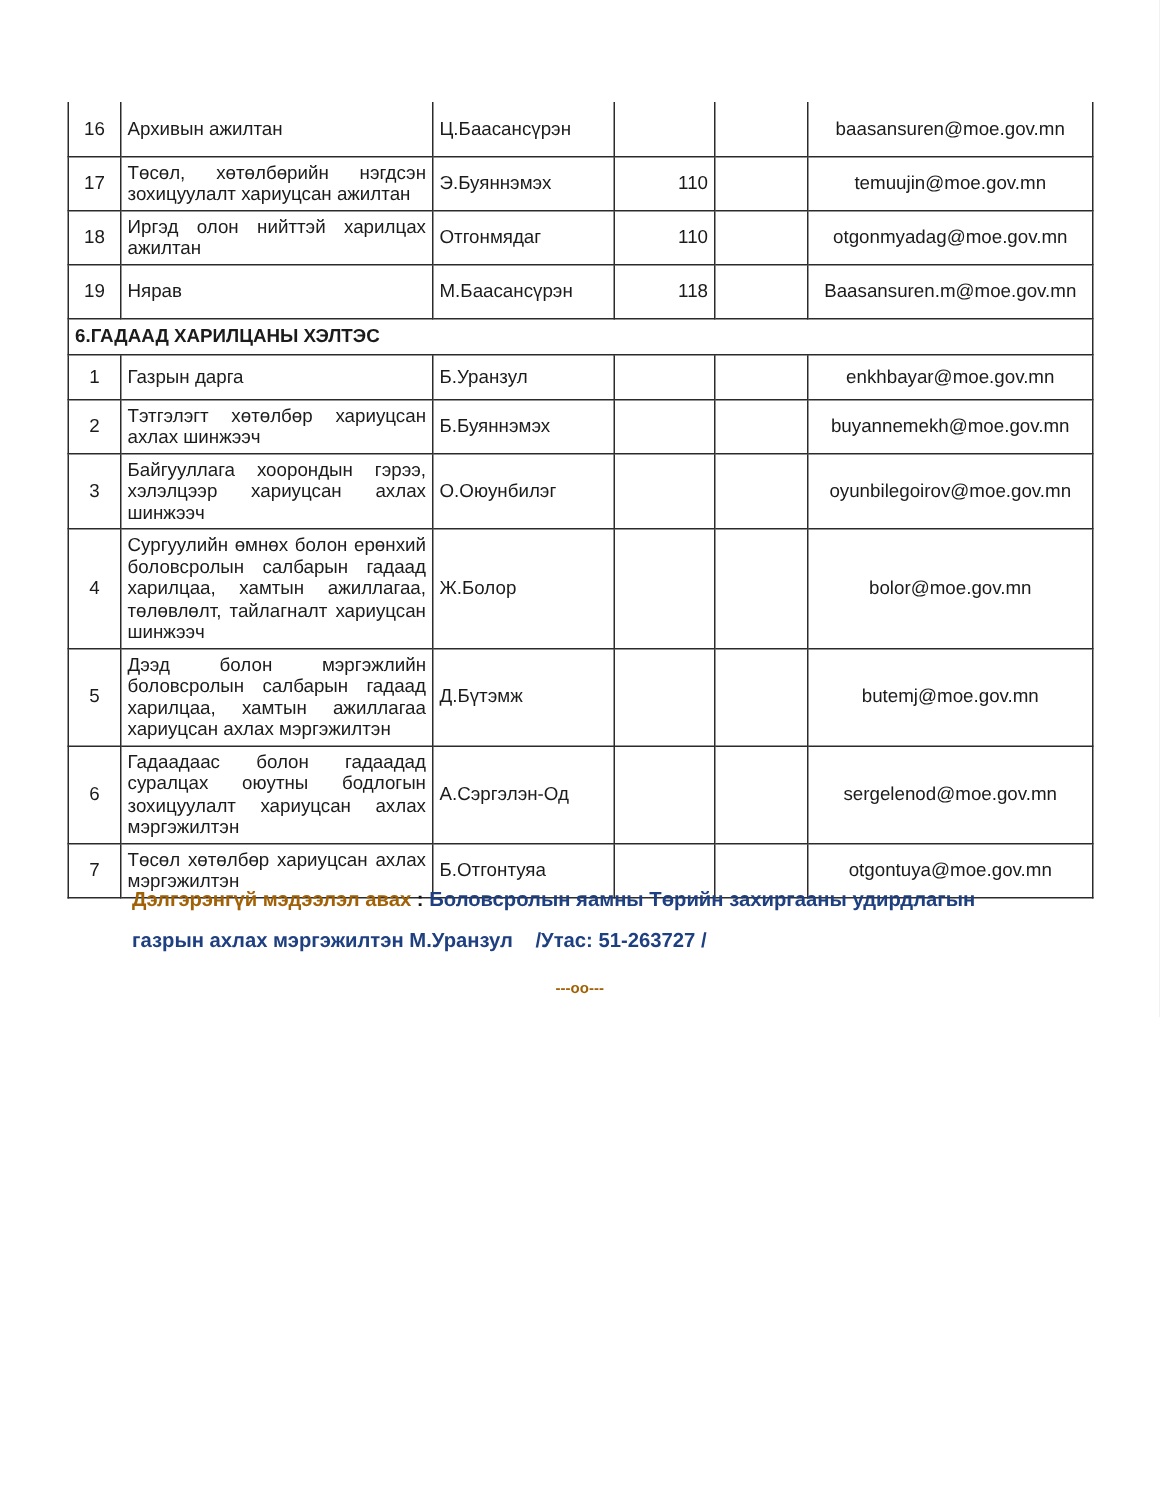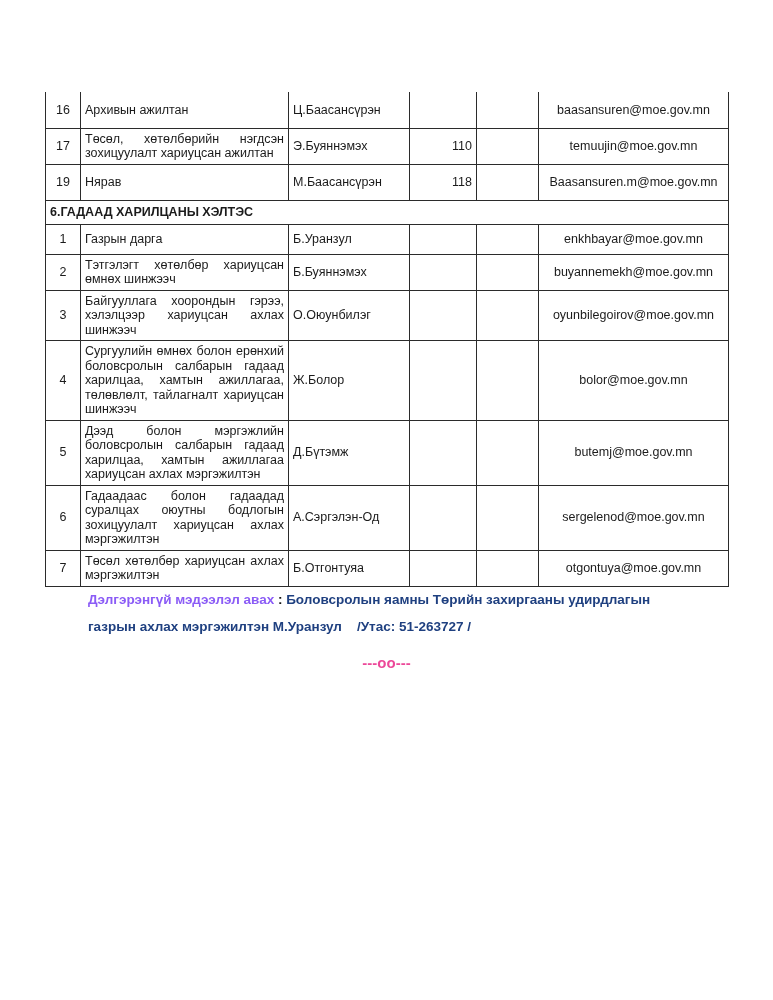--- a/index.html
+++ b/index.html
@@ -10,21 +10,21 @@
     height: 1000px;
     margin: 0 auto;
     background: #ffffff;
     font-family: "Liberation Sans", "DejaVu Sans", sans-serif;
     color: #1b1b1b;
     overflow: hidden;
   }
   table.staff {
     position: absolute;
     left: 45px;
-    top: 92px;
+    top: 68px;
     width: 683px;
     border-collapse: collapse;
     table-layout: fixed;
     font-size: 12.5px;
     line-height: 14.5px;
     padding-left: 36px;
   }
   table.staff td {
     border: 1px solid #2b2b2b;
     padding: 3px 4px;
@@ -54,32 +54,32 @@
   }
   .footer-note {
     position: absolute;
     left: 88px;
     top: 586px;
     width: 612px;
     font-size: 13.5px;
     line-height: 27px;
     font-weight: bold;
   }
-  .footer-label { color: #8b5cf6; }
+  .footer-label { color: #a16207; }
   .footer-sep   { color: #141414; white-space: pre-wrap; }
   .footer-rest  { color: #1f4080; white-space: pre-wrap; }
   .end-mark {
     position: absolute;
     left: 45px;
     top: 654px;
     width: 683px;
     text-align: center;
-    font-size: 15px;
+    font-size: 10px;
     font-weight: 600;
-    color: #ec4899;
+    color: #a16207;
   }
 </style>
 </head>
 <body>
 
 <div class="page">
 
   <table class="staff">
     <colgroup>
       <col style="width:35px">
@@ -100,20 +100,28 @@
         </tr>
         <tr>
           <td class="c-num">17</td>
           <td class="c-position">Төсөл, хөтөлбөрийн нэгдсэн зохицуулалт хариуцсан ажилтан</td>
           <td class="c-name">Э.Буяннэмэх</td>
           <td class="c-phone">110</td>
           <td class="c-blank"></td>
           <td class="c-email">temuujin@moe.gov.mn</td>
         </tr>
         <tr>
+          <td class="c-num">18</td>
+          <td class="c-position">Иргэд олон нийттэй харилцах ажилтан</td>
+          <td class="c-name">Отгонмядаг</td>
+          <td class="c-phone">110</td>
+          <td class="c-blank"></td>
+          <td class="c-email">otgonmyadag@moe.gov.mn</td>
+        </tr>
+        <tr>
           <td class="c-num">19</td>
           <td class="c-position">Нярав</td>
           <td class="c-name">М.Баасансүрэн</td>
           <td class="c-phone">118</td>
           <td class="c-blank"></td>
           <td class="c-email">Baasansuren.m@moe.gov.mn</td>
         </tr>
       </tbody>
     <tbody class="t-section">
       <tr>
@@ -124,21 +132,21 @@
         <tr>
           <td class="c-num">1</td>
           <td class="c-position">Газрын дарга</td>
           <td class="c-name">Б.Уранзул</td>
           <td class="c-phone"></td>
           <td class="c-blank"></td>
           <td class="c-email">enkhbayar@moe.gov.mn</td>
         </tr>
         <tr>
           <td class="c-num">2</td>
-          <td class="c-position">Тэтгэлэгт хөтөлбөр хариуцсан өмнөх шинжээч</td>
+          <td class="c-position">Тэтгэлэгт хөтөлбөр хариуцсан ахлах шинжээч</td>
           <td class="c-name">Б.Буяннэмэх</td>
           <td class="c-phone"></td>
           <td class="c-blank"></td>
           <td class="c-email">buyannemekh@moe.gov.mn</td>
         </tr>
         <tr>
           <td class="c-num">3</td>
           <td class="c-position">Байгууллага хоорондын гэрээ, хэлэлцээр хариуцсан ахлах шинжээч</td>
           <td class="c-name">О.Оюунбилэг</td>
           <td class="c-phone"></td>

